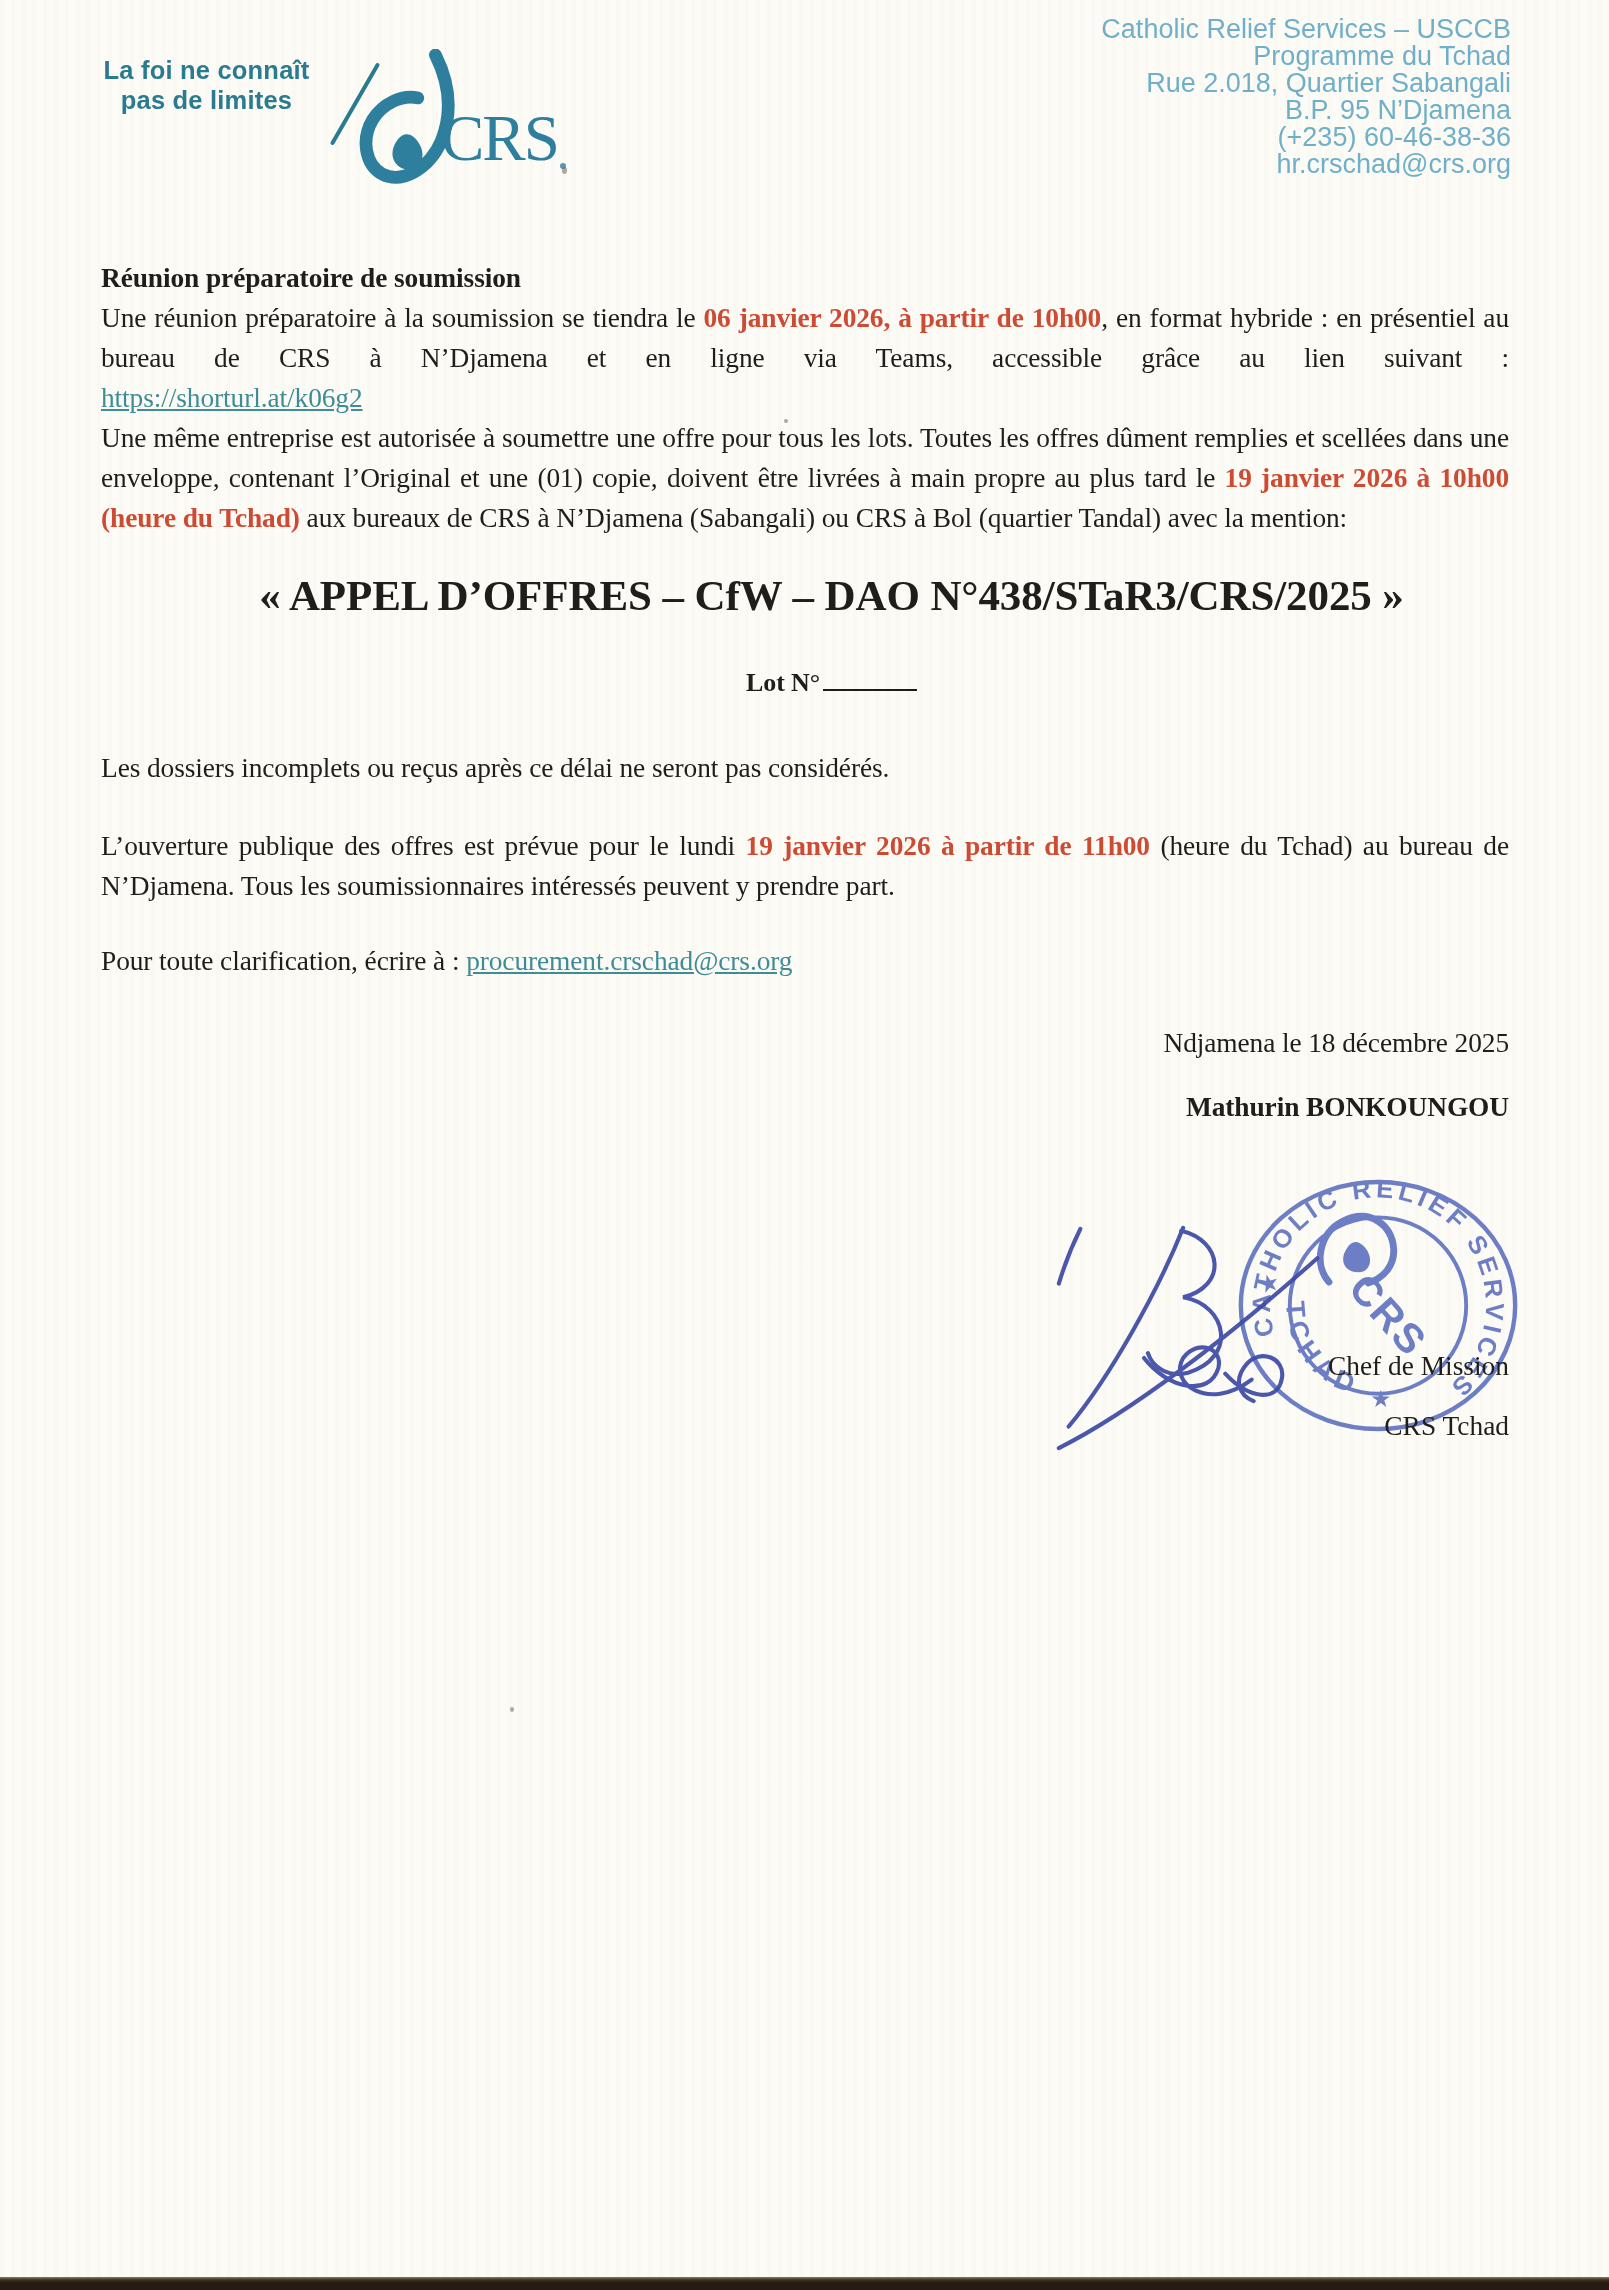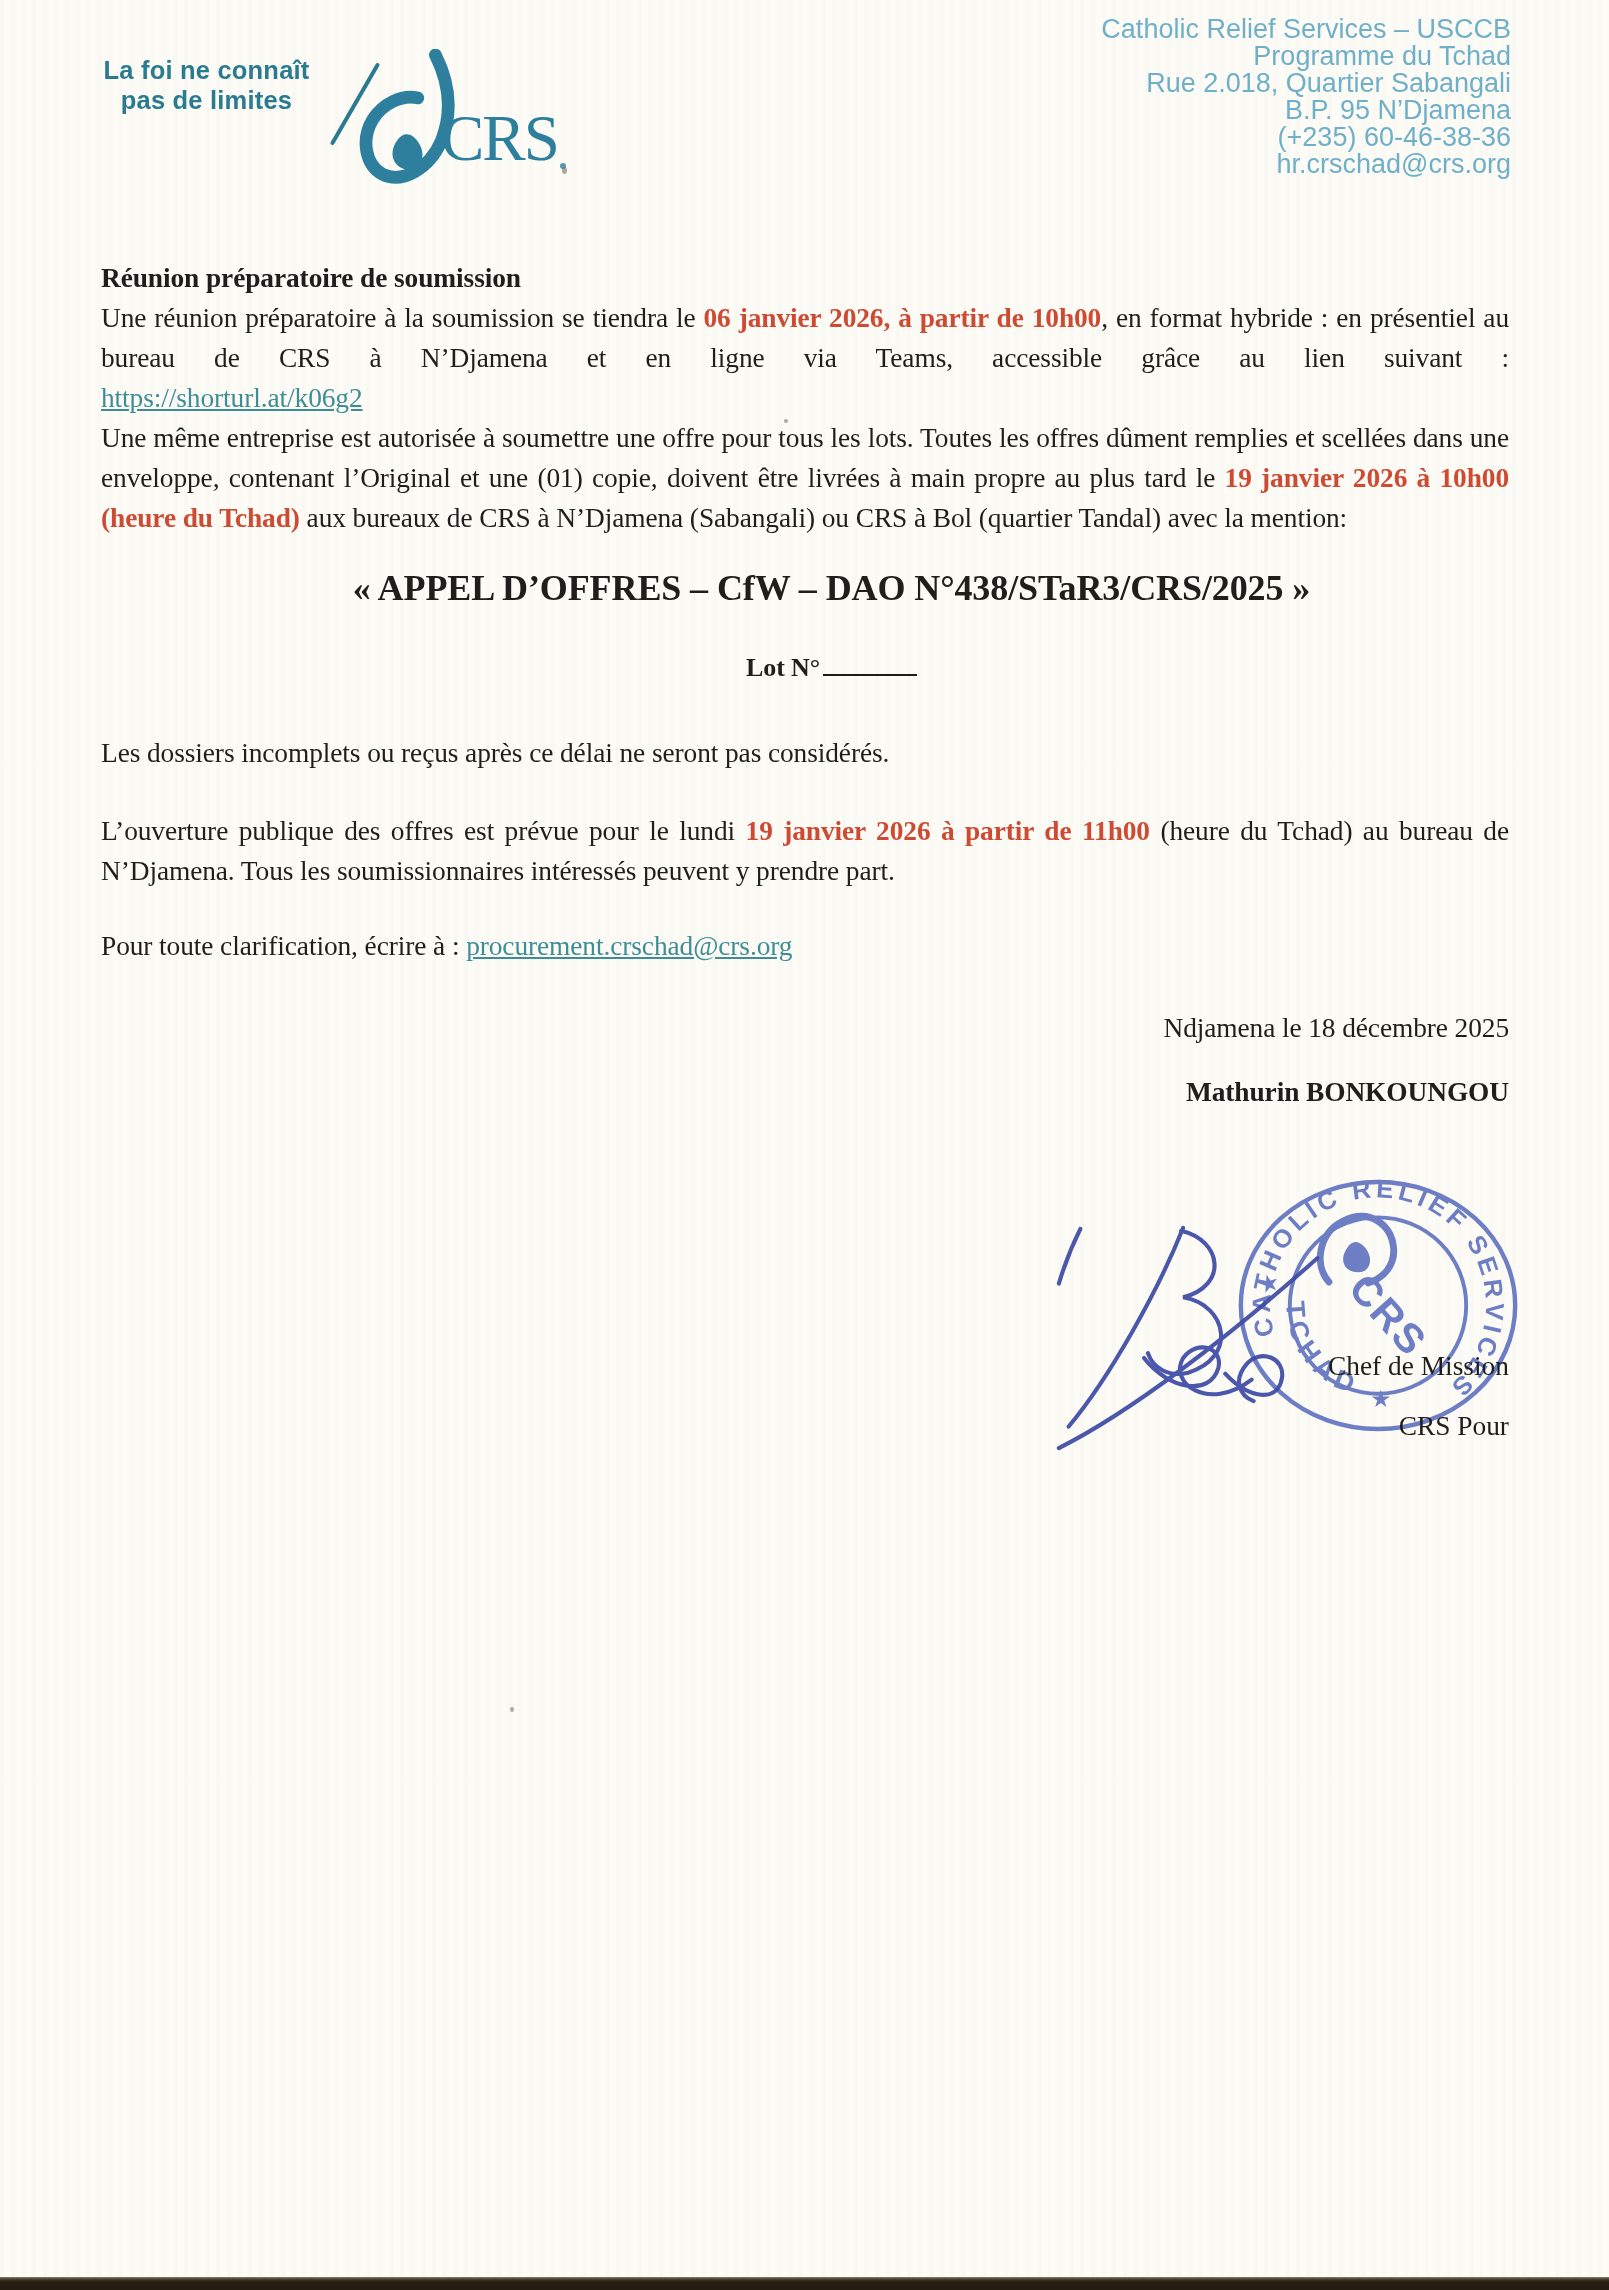--- a/index.html
+++ b/index.html
@@ -40,21 +40,21 @@
     font-size:27.4px;line-height:40px;letter-spacing:-0.1px;
   }
   .h{font-weight:bold;margin:0;}
   .p{margin:0;text-align:justify;}
   .p-full{margin:0;text-align:justify;text-align-last:justify;}
   .seg-plain{}
   .seg-red{color:var(--highlight-red);font-weight:bold;}
   .seg-link,a.doc-link{color:var(--link-teal);text-decoration:underline;cursor:pointer;}
   .link-line{margin:0;}
   .center-block{text-align:center;font-weight:bold;margin-left:53px;}
-  .tender-title{font-size:36px;margin-top:26px;line-height:48px;}
+  .tender-title{font-size:43px;margin-top:34px;line-height:48px;}
   .lot-line{font-size:26px;line-height:40px;}
   .lot-underline{display:inline-block;width:94px;border-bottom:2.9px solid #1e1c19;height:23.5px;margin-left:2.9px;}
   .mt-incomplete{margin-top:45px;}
   .mt-opening{margin-top:38px;}
   .mt-clarif{margin-top:35px;}
   .right-line{text-align:right;margin:0;}
   .mt-date{margin-top:42px;}
   .mt-name{margin-top:23.5px;font-weight:bold;}
   .mt-h2{margin-top:36px;}
   
@@ -140,21 +140,21 @@
       <path d="M 30 18 C 22 34 14 54 8 74"></path>
       <path d="M 135 17 C 110 80 60 170 18 220"></path>
       <path d="M 133 20 C 175 30 181 76 135 88 C 181 96 190 150 140 165 C 120 170 104 160 99 145"></path>
       <path d="M 95 150 C 120 182 162 190 171 160 C 176 140 150 130 135 150 C 120 175 160 206 205 172"></path>
       <path d="M 8 242 C 80 206 180 130 272 48"></path>
       <path d="M 178 166 C 202 192 232 196 236 170 C 239 150 214 140 200 156 C 186 172 192 188 207 194"></path>
     </g>
   </svg>
 
   <div class="sig-title">Chef de Mission</div>
-  <div class="sig-org">CRS Pour</div>
+  <div class="sig-org">CRS Tchad</div>
 
   <div class="speckle" style="left:562px;top:167px;width:4.9px;height:6.9px;"></div>
   <div class="speckle" style="left:784px;top:419px;width:3.9px;height:3.9px;"></div>
   <div class="speckle" style="left:510px;top:1707px;width:3.9px;height:4.9px;"></div>
   <div class="footer-bar"></div>
 
 </div>
 
 
 </body></html>

